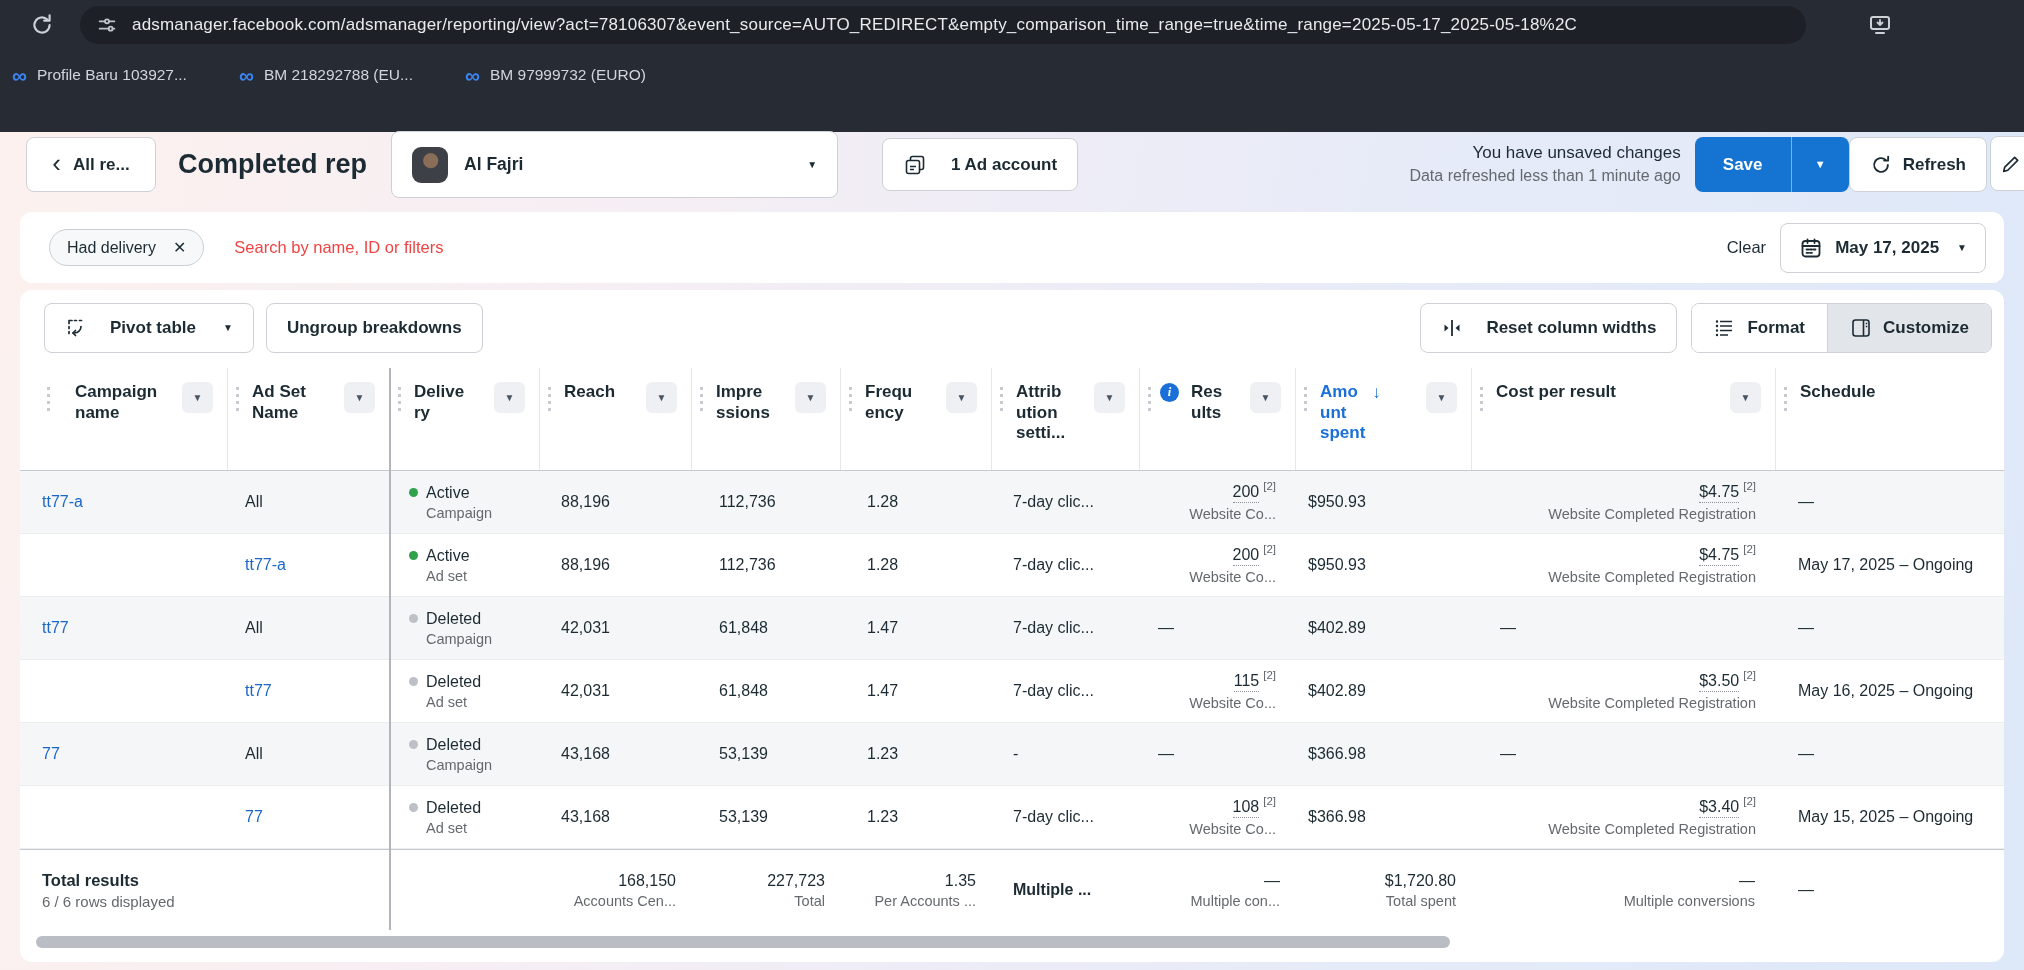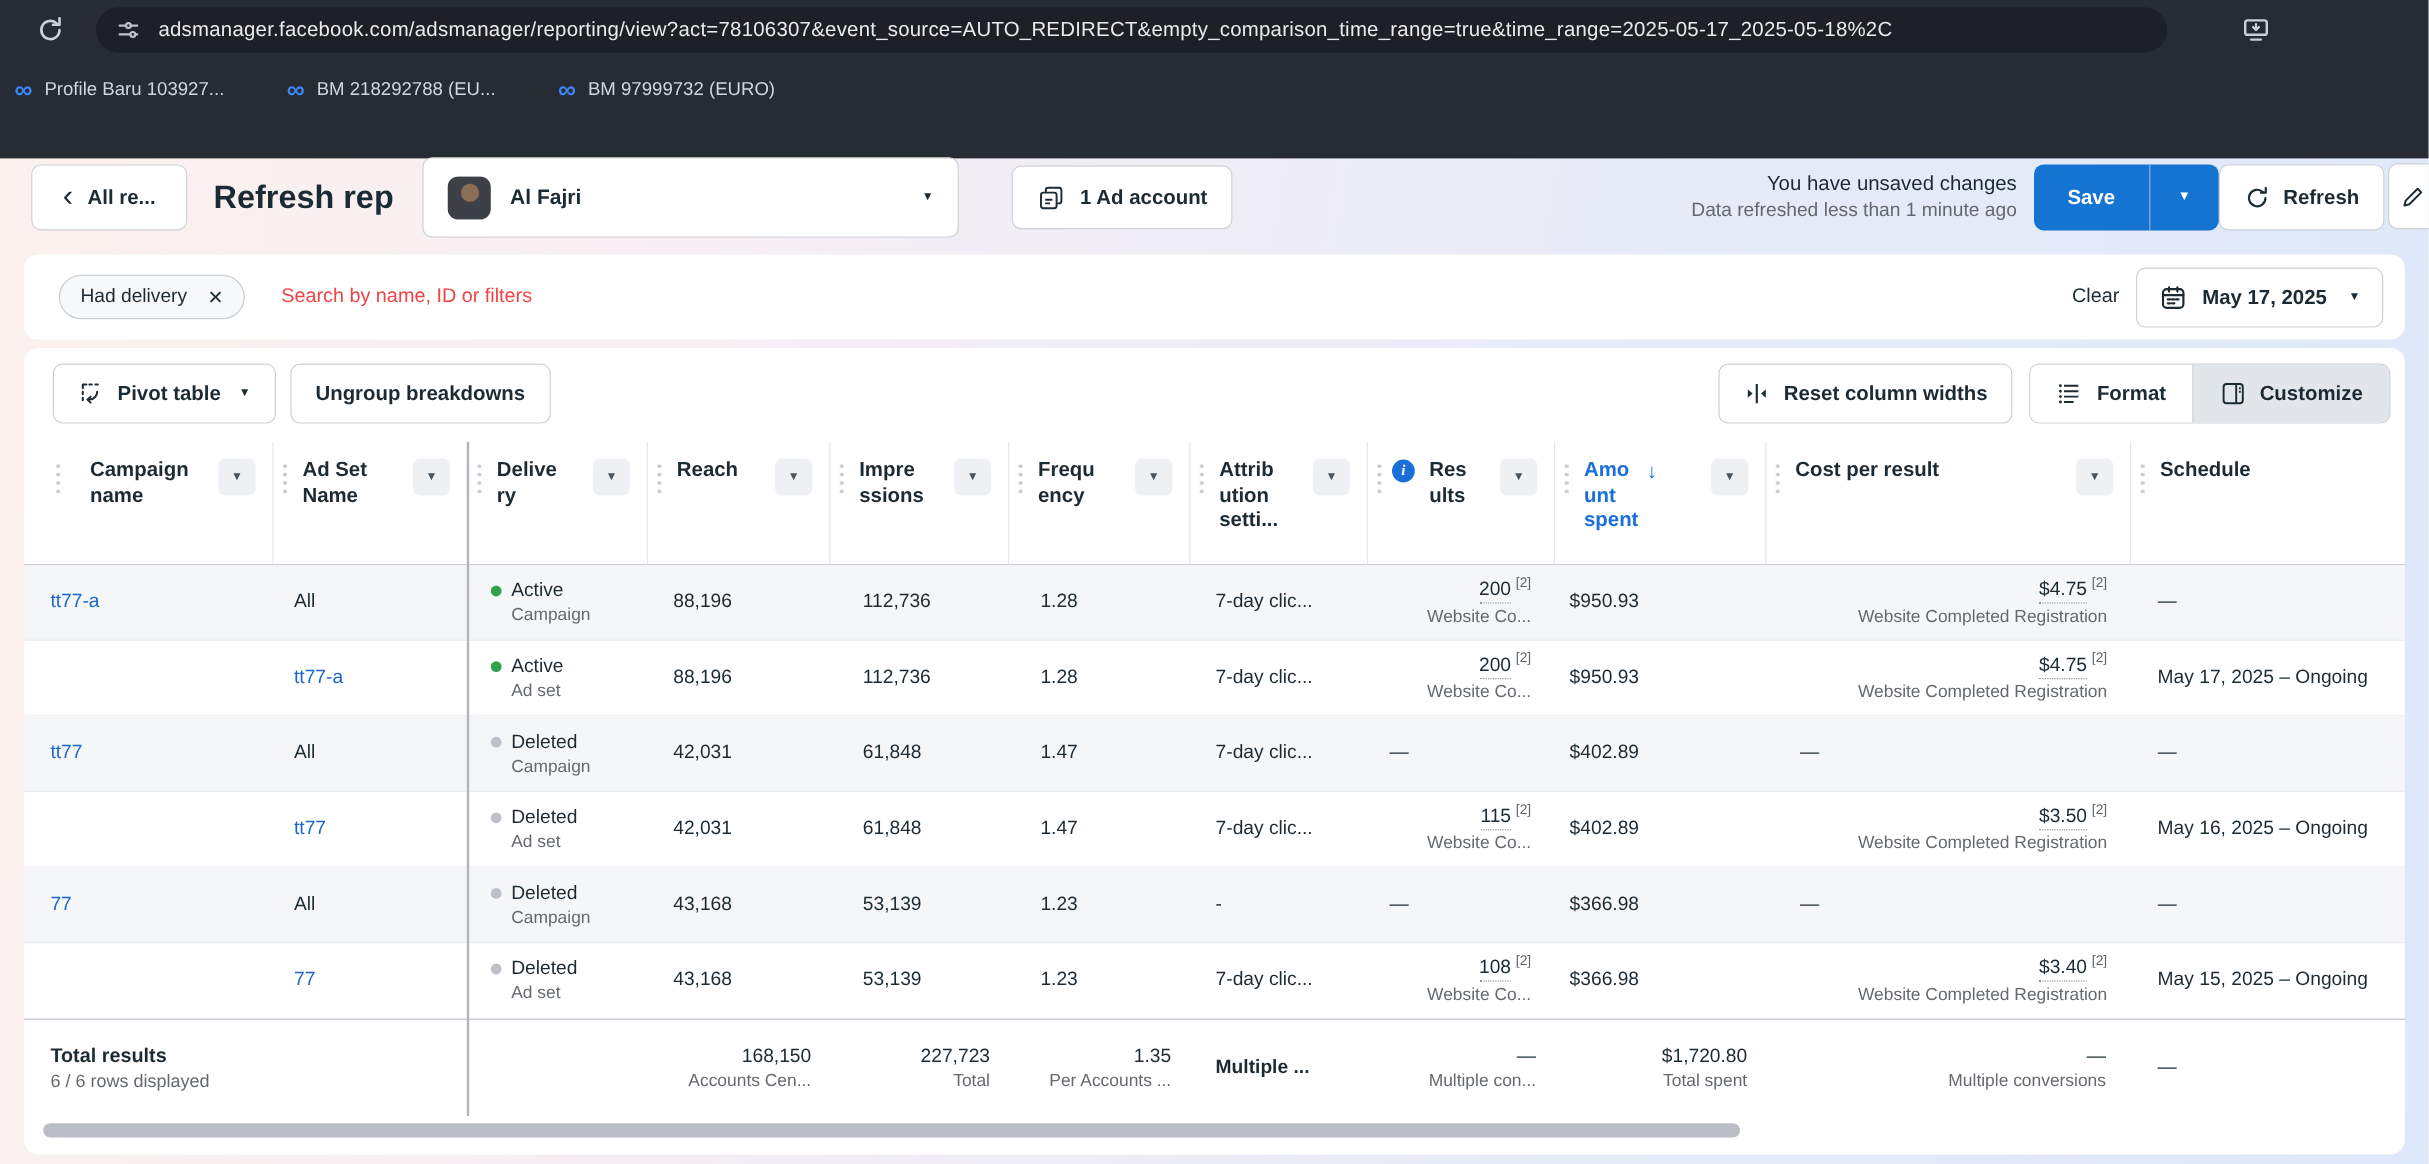--- a/index.html
+++ b/index.html
@@ -28,21 +28,21 @@
   .back-btn{width:130px;height:55px;justify-content:center;gap:12px;font-weight:bold}
   .back-chevron{font-size:26px;font-weight:normal;line-height:1;margin-top:-4px;color:#1c2b33}
   .page-title{font-size:27px;font-weight:bold;margin:0 22px;white-space:nowrap}
   .account-select{width:447px;height:67px;background:#fff;border:1px solid #cdd1d6;border-radius:8px;
     display:flex;align-items:center;padding:16px 20px;margin-left:2px;cursor:pointer}
   .avatar{width:36px;height:36px;border-radius:9px;flex:none;
     background:radial-gradient(circle at 52% 38%,#8a6e57 0 7px,#3d4147 8px),linear-gradient(150deg,#5a5e66,#26292e)}
   .account-name{font-size:17.5px;font-weight:bold;margin-left:16px}
   .caret{font-size:10px;color:#1c2b33;line-height:1}
   .account-select .caret{margin-left:auto}
-  .adaccount-btn{height:53px;margin-left:44px;padding:0 20px;gap:12px;font-weight:bold}
+  .adaccount-btn{height:53px;margin-left:44px;padding:0 20px;gap:24px;font-weight:bold}
   .hdr-spacer{flex:1}
   .hdr-messages{text-align:right;margin-right:14px;line-height:1.35}
   .msg-unsaved{font-size:17px;color:#1c2b33}
   .msg-refreshed{font-size:16px;color:#65696e}
   .save-split{display:flex;height:55px;border-radius:8px;overflow:hidden;background:#1573d2;cursor:pointer}
   .save-main{display:flex;align-items:center;justify-content:center;width:96px;color:#fff;font-size:17px;font-weight:bold}
   .save-caret{display:flex;align-items:center;justify-content:center;width:58px;border-left:1px solid rgba(255,255,255,.45)}
   .save-caret .caret{color:#fff;font-size:11px}
   .refresh-btn{height:55px;margin-right:37px;padding:0 20px;gap:11px}
   .partial-btn{position:absolute;right:-18px;top:19px;width:52px;height:55px;background:#fff;
@@ -53,21 +53,21 @@
     align-items:center;padding:0 17px;margin-left:13px;gap:17px;cursor:pointer}
   .chip-label{font-size:16px;color:#1c2b33}
   .chip-close{font-size:16px;color:#1c2b33;cursor:pointer}
   .search-placeholder{margin-left:30px;font-size:16.5px;color:#ef4444}
   .clear-link{margin-left:auto;font-size:16.5px;color:#1c2b33;cursor:pointer}
   .date-btn{height:50px;margin-left:14px;margin-right:2px;padding:0 18px;gap:12px;font-weight:bold}
   .date-btn .caret{margin-left:6px}
   
   .panel{margin:7px 20px 0;background:#fff;border-radius:12px;height:672px;padding-top:13px;position:relative;overflow:hidden}
   .panel-toolbar{display:flex;align-items:center;height:50px;padding:0 12px 0 24px}
-  .tb-btn{height:50px;padding:0 20px;gap:11px}
+  .tb-btn{height:50px;padding:0 20px;gap:23px}
   .tb-btn .caret{margin-left:4px}
   .ungroup-btn{margin-left:12px}
   .reset-btn{margin-left:auto}
   .seg-group{display:flex;height:50px;border:1px solid #cdd1d6;border-radius:8px;overflow:hidden;margin-left:14px}
   .seg{display:flex;align-items:center;padding:0 22px;gap:11px;font-size:17px;font-weight:bold;cursor:pointer;background:#fff}
   .seg+.seg{border-left:1px solid #cdd1d6}
   .seg.selected{background:#e2e5e9}
   
   .table-wrap{margin-top:15px;width:1986px;overflow:hidden;position:relative}
   .table{width:2060px;position:relative}
@@ -164,21 +164,21 @@
     </div>
   </div>
 
   <div class="page">
 
     <div class="page-header">
       <div class="btn back-btn">
         <span class="back-chevron">‹</span>
         <span>All re...</span>
       </div>
-      <div class="page-title">Refresh rep</div>
+      <div class="page-title">Completed rep</div>
       <div class="account-select">
         <span class="avatar"></span>
         <span class="account-name">Al Fajri</span>
         <span class="caret">▼</span>
       </div>
       <div class="btn adaccount-btn">
         <svg width="24" height="24" viewBox="0 0 24 24" fill="none" stroke="#1c2b33" stroke-width="1.6">
             <rect x="7.5" y="3.5" width="13" height="13" rx="2"></rect>
             <rect x="3.5" y="7.5" width="13" height="13" rx="2" fill="#fff"></rect>
             <path d="M7 13.5h6M7 16.5h4"></path>

